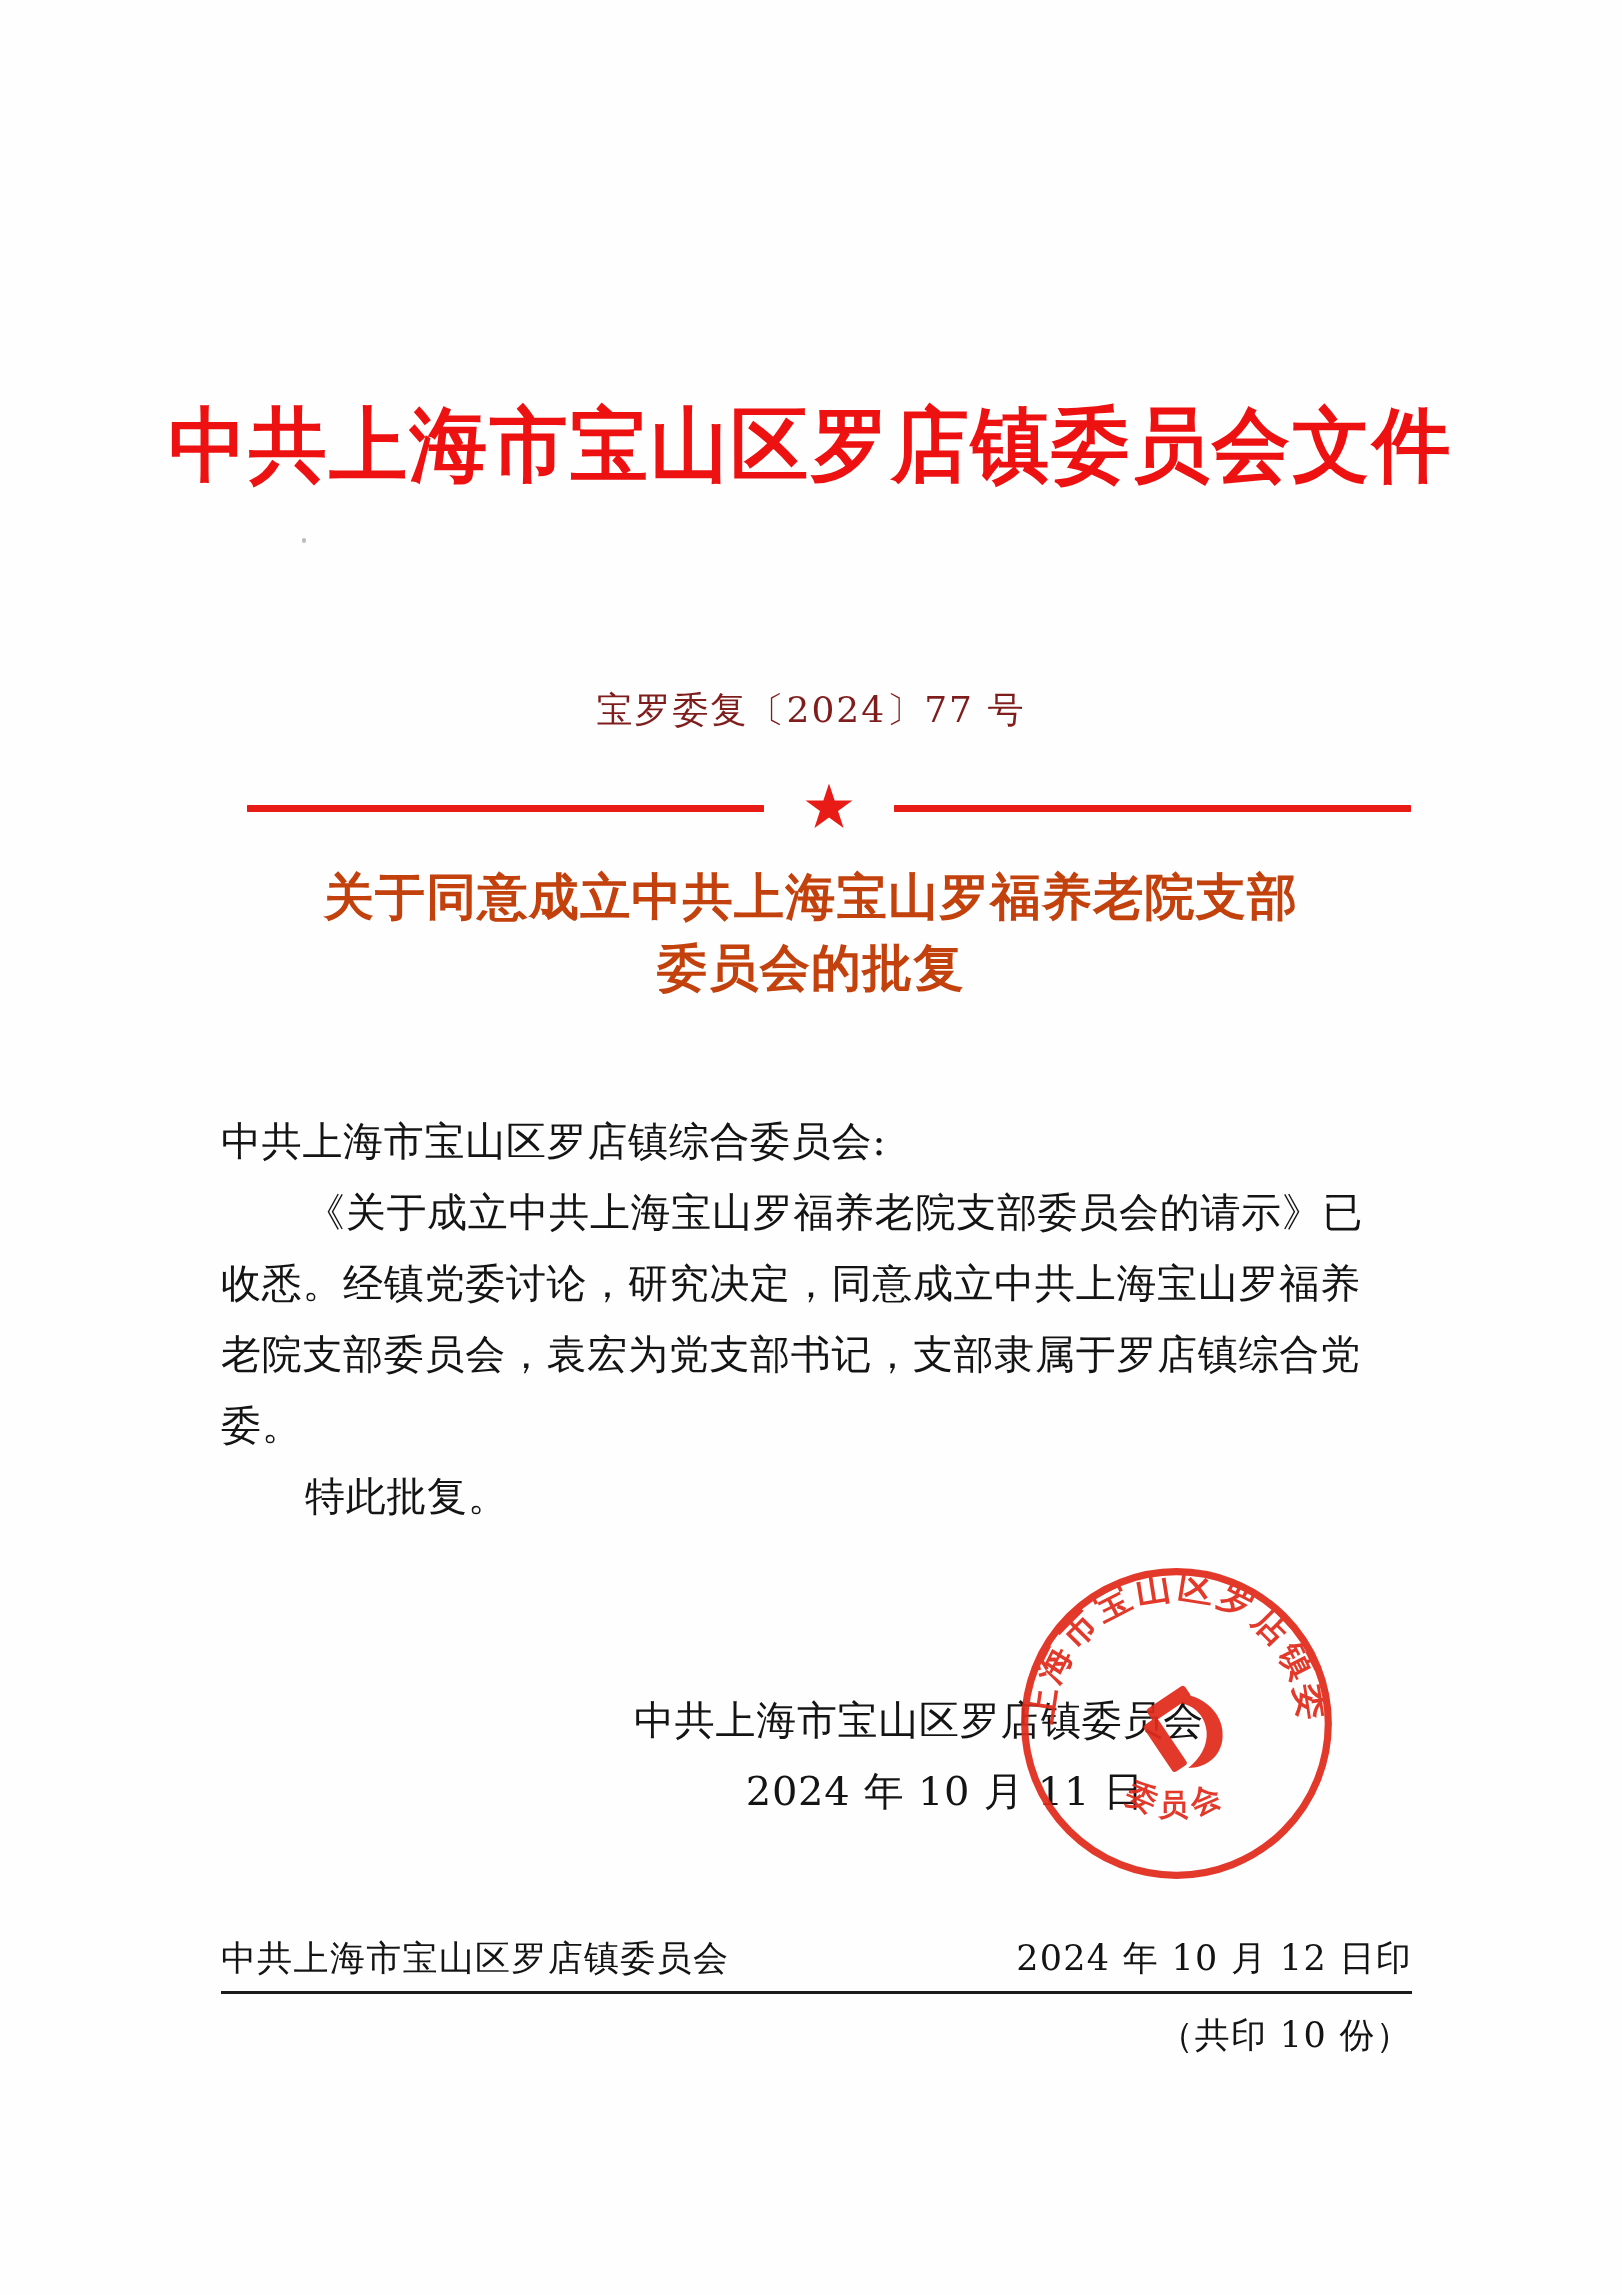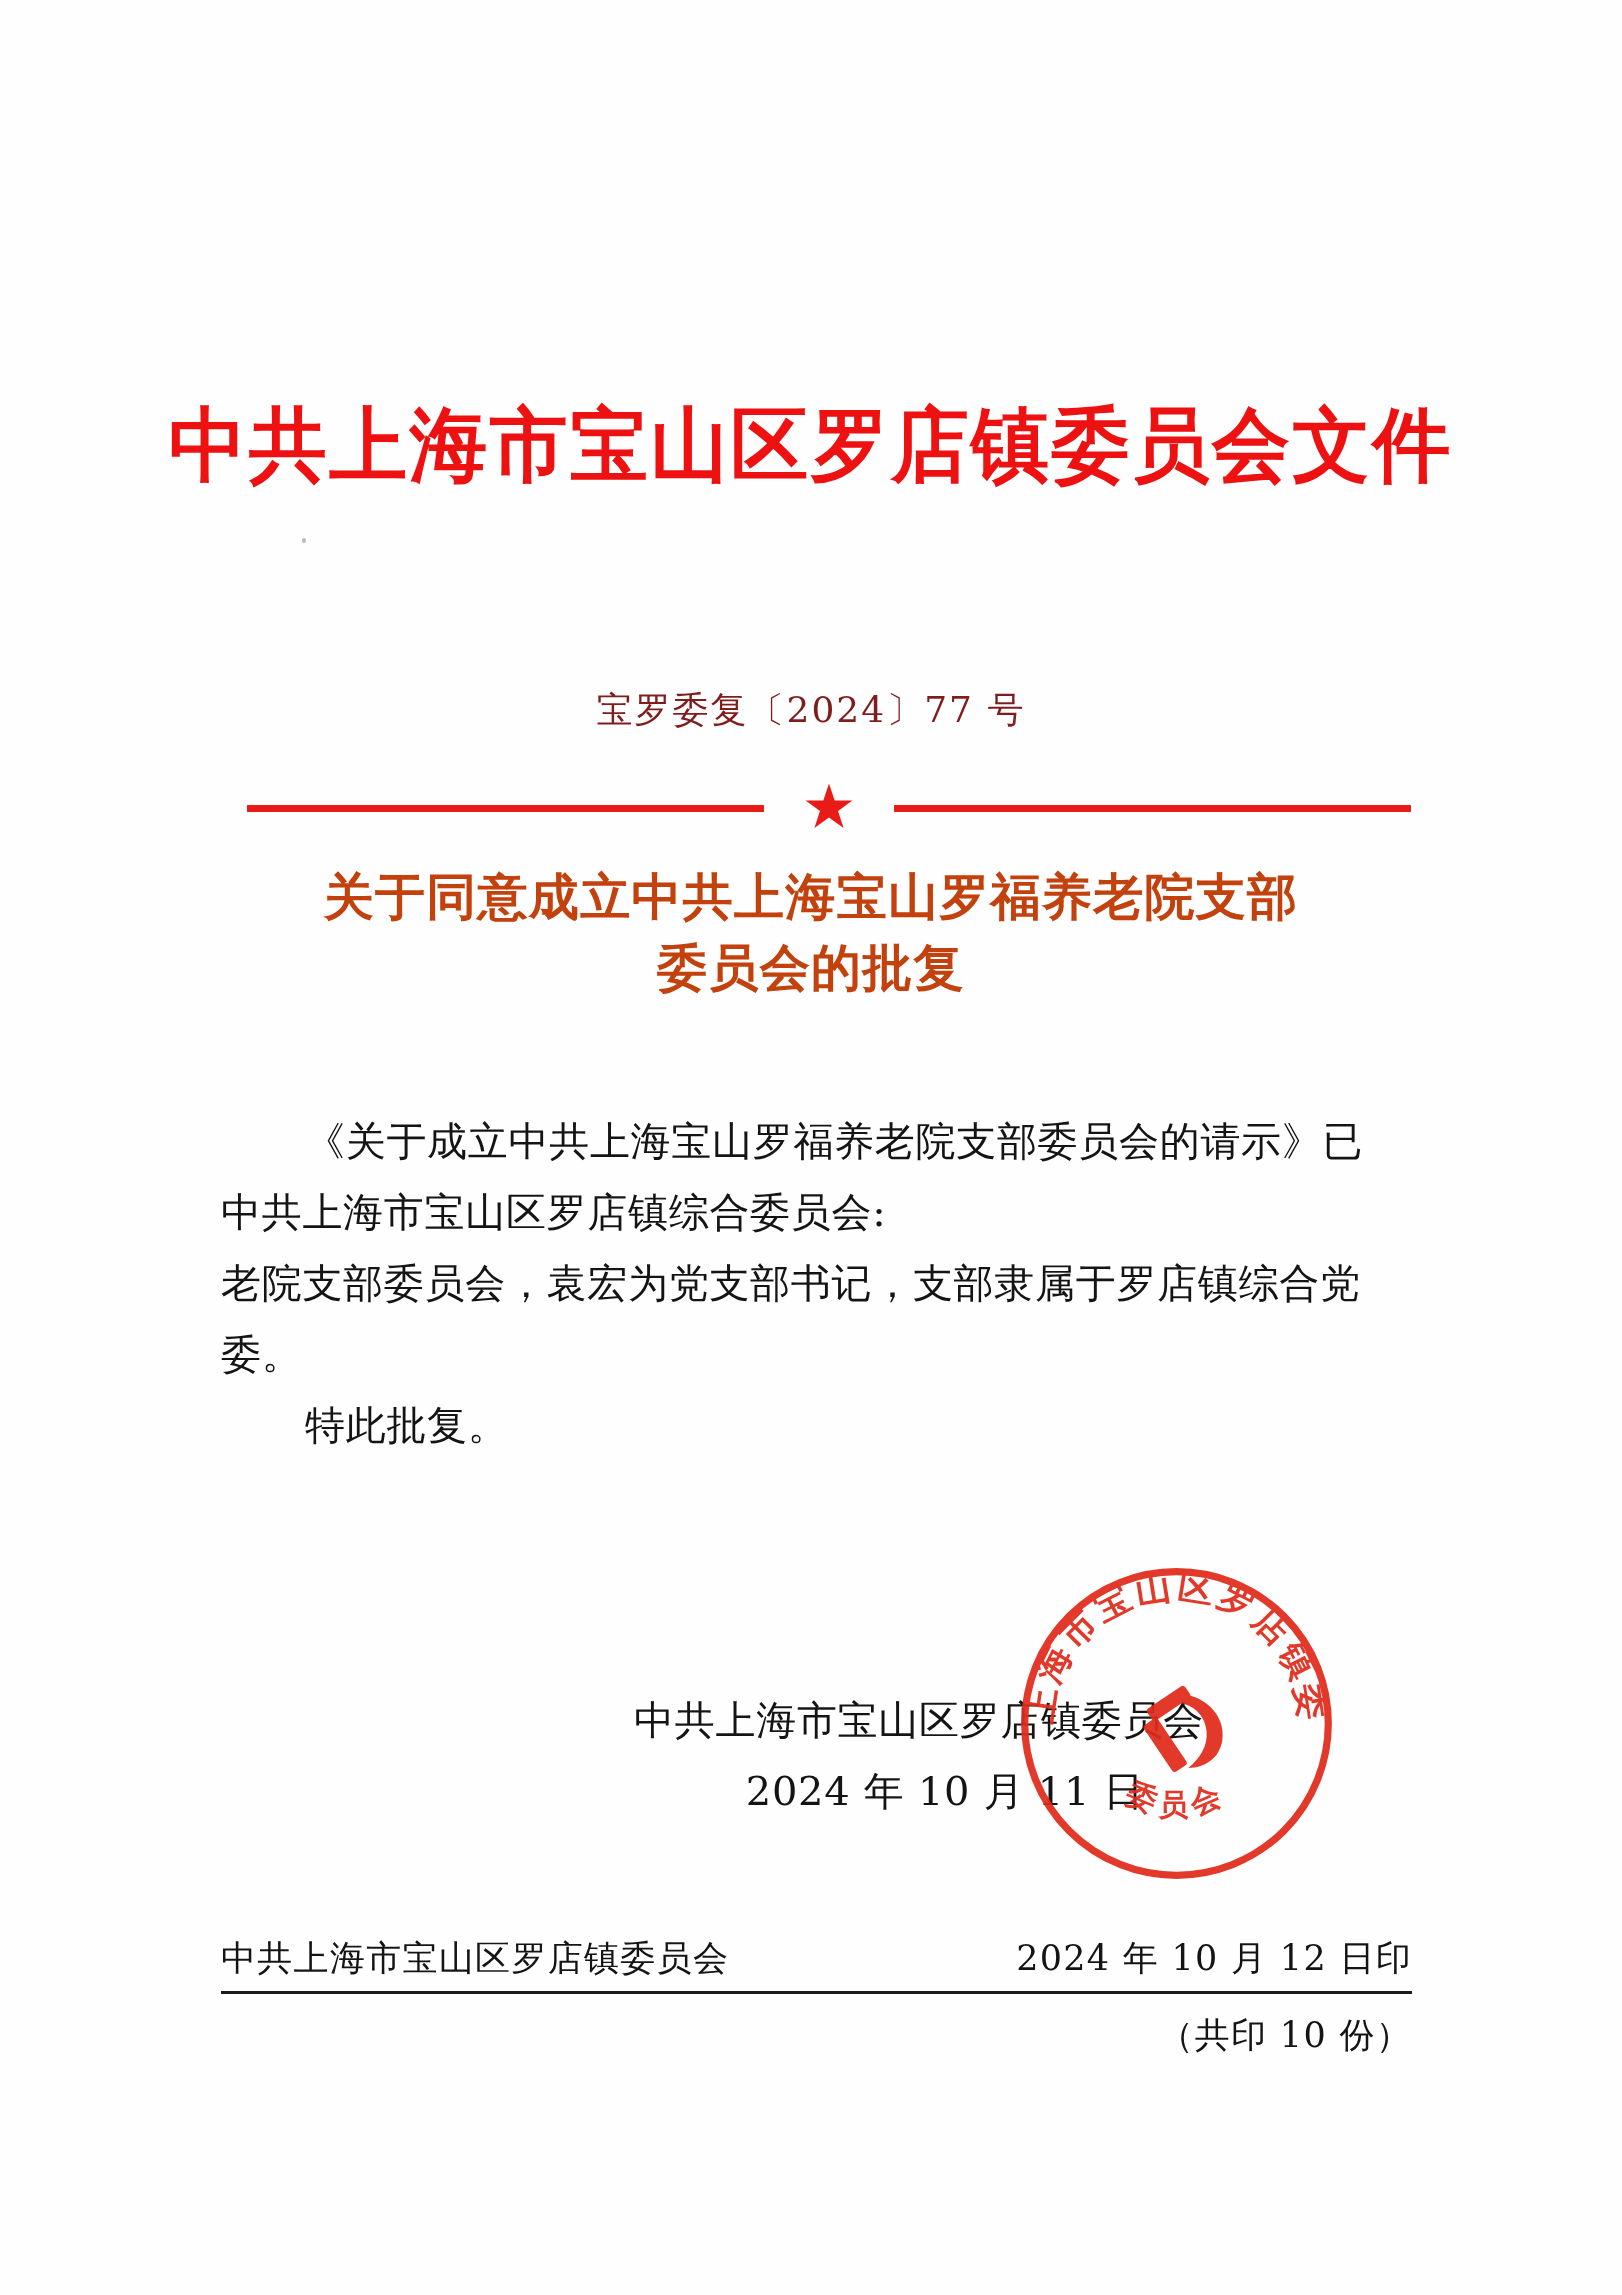--- a/index.html
+++ b/index.html
@@ -215,22 +215,23 @@
     <div class="rule-star"></div>
     <div class="rule-seg rule-right"></div>
   </div>
 
   <div class="doc-title">
     <span class="tline">关于同意成立中共上海宝山罗福养老院支部</span>
     <span class="tline">委员会的批复</span>
   </div>
 
   <div class="body-block">
+    <span class="bline">中共上海市宝山区罗店镇综合委员会:</span>
     <span class="bline indent">《关于成立中共上海宝山罗福养老院支部委员会的请示》已</span>
-    <span class="bline">中共上海市宝山区罗店镇综合委员会:</span>
+    <span class="bline">收悉。经镇党委讨论，研究决定，同意成立中共上海宝山罗福养</span>
     <span class="bline">老院支部委员会，袁宏为党支部书记，支部隶属于罗店镇综合党</span>
     <span class="bline">委。</span>
     <span class="bline indent">特此批复。</span>
   </div>
 
   <div class="signature">
     <span class="sig-org">中共上海市宝山区罗店镇委员会</span>
     <span class="sig-date">2024 年 10 月 11 日</span>
   </div>
 

